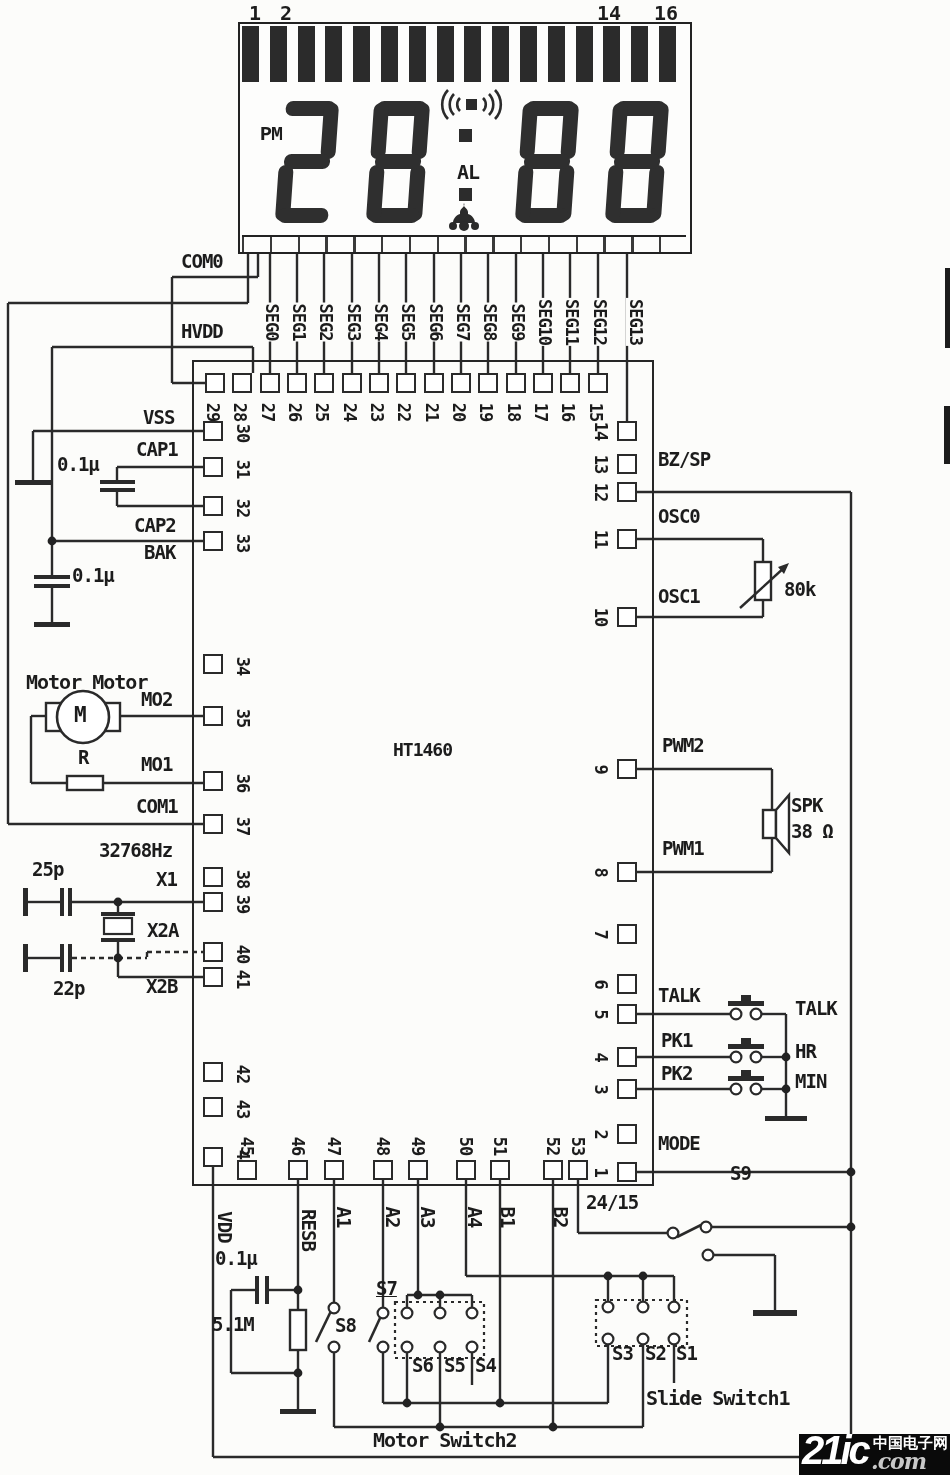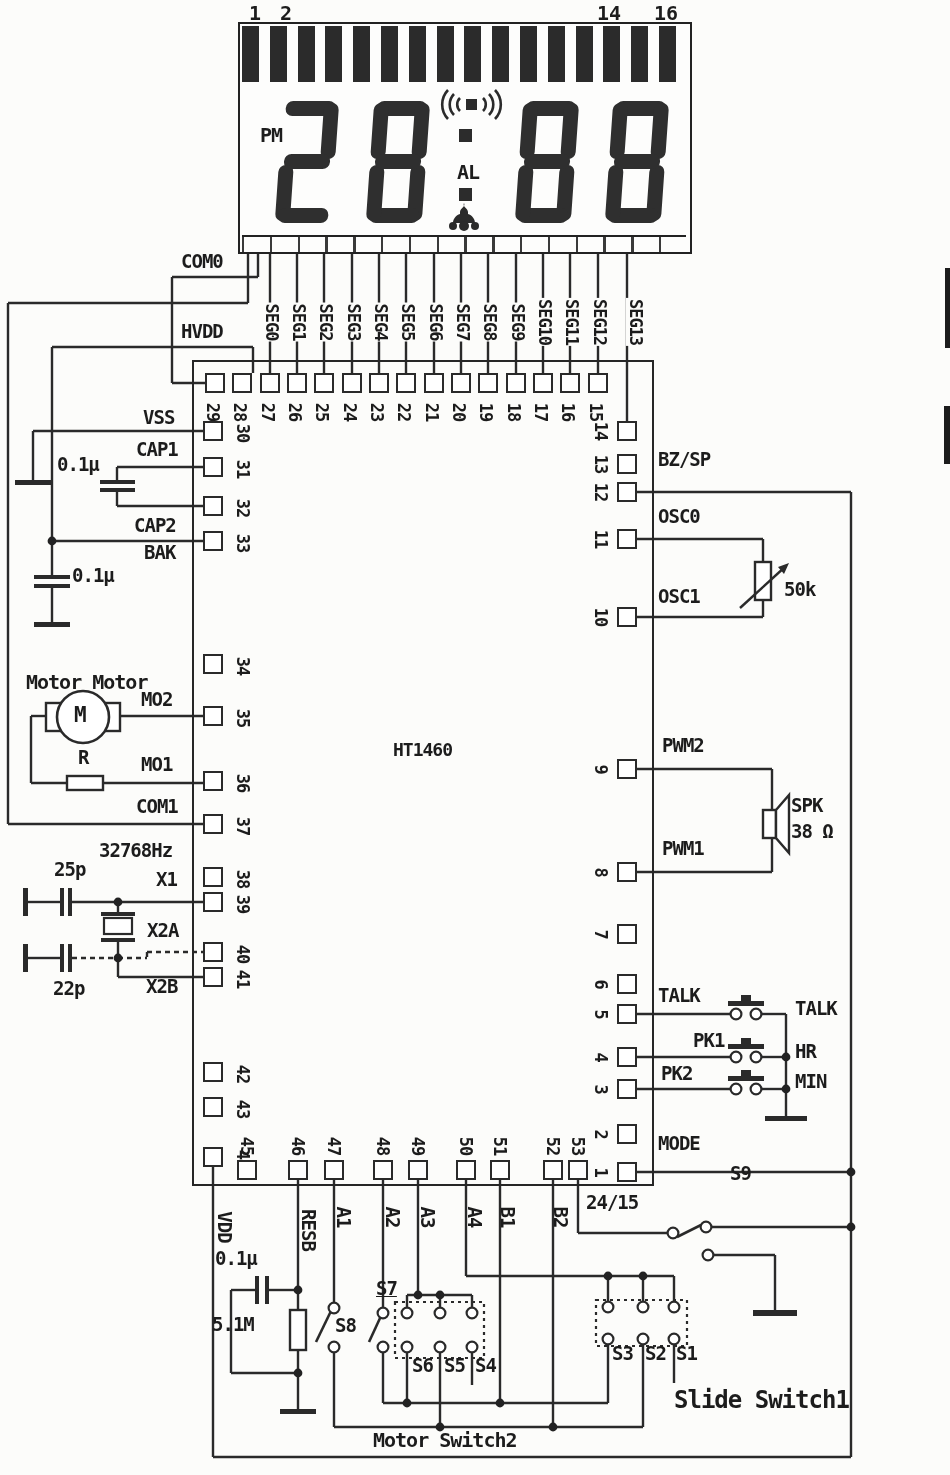--- a/index.html
+++ b/index.html
@@ -14,21 +14,21 @@
   .pin-num{position:absolute;font-weight:bold;font-size:17px;letter-spacing:-1px;color:#1c1c1c;
            transform:translate(-50%,-50%) rotate(90deg);white-space:nowrap;}
   #chip{position:absolute;left:192px;top:360px;width:458px;height:822px;border:2.6px solid #262626;}
   
   #lcd{position:absolute;left:238px;top:22px;width:450px;height:228px;border:2.6px solid #222;background:#fdfdfc;}
   #lcd-pads{position:absolute;left:2px;top:2px;width:444px;height:56px;
             background:repeating-linear-gradient(90deg,#2b2b2b 0 17px,#fdfdfc 17px 27.8px);}
   #lcd-teeth{position:absolute;left:2px;bottom:0;width:444px;height:15px;border-top:2.4px solid #222;
              background:repeating-linear-gradient(90deg,#3a3a3a 0 2.5px,transparent 2.5px 27.8px);}
   #pm,#al{position:absolute;font-weight:bold;font-size:20px;letter-spacing:-1px;}
-  #pm{left:20px;top:99px;}
+  #pm{left:20px;top:99px;font-family:Liberation Mono, monospace;}
   #al{left:217px;top:136px;}
   .colon-dot{position:absolute;width:13px;height:13px;background:#2c2c2c;}
   .digit{position:absolute;width:56px;height:122px;transform:skewX(-4deg);}
   .seg7{position:absolute;background:#2f2f2f;border-radius:7px;}
   .corner-ref{position:absolute;top:1px;font-weight:bold;font-size:20px;}
   
   #watermark{position:absolute;left:799px;top:1434px;width:151px;height:41px;background:#0a0a0a;overflow:hidden;}
   #wm-brand{position:absolute;left:3px;top:-6px;color:#fff;font-weight:bold;font-style:italic;font-size:40px;
             letter-spacing:-3px;font-family:"Liberation Sans",sans-serif;}
   #wm-domain{position:absolute;left:72px;top:14px;color:#c9c9c9;font-weight:bold;font-style:italic;font-size:22px;
@@ -317,53 +317,53 @@
       <div class="lbl" style="left: 57px; top: 455px;">0.1μ</div>
       <div class="lbl" style="left: 134px; top: 516px;">CAP2</div>
       <div class="lbl" style="left: 144px; top: 543px;">BAK</div>
       <div class="lbl" style="left: 72px; top: 566px;">0.1μ</div>
       <div class="lbl" style="font-size: 20px; left: 26px; top: 672px;">Motor Motor</div>
       <div class="lbl" style="left: 141px; top: 690px;">MO2</div>
       <div class="lbl" style="left: 78px; top: 748px;">R</div>
       <div class="lbl" style="left: 141px; top: 755px;">MO1</div>
       <div class="lbl" style="left: 136px; top: 797px;">COM1</div>
       <div class="lbl" style="left: 99px; top: 841px;">32768Hz</div>
-      <div class="lbl" style="left: 54px; top: 860px;">25p</div>
+      <div class="lbl" style="left: 32px; top: 860px;">25p</div>
       <div class="lbl" style="left: 156px; top: 870px;">X1</div>
       <div class="lbl" style="left: 147px; top: 921px;">X2A</div>
       <div class="lbl" style="left: 53px; top: 979px;">22p</div>
       <div class="lbl" style="left: 146px; top: 977px;">X2B</div>
       <div class="lbl" style="left: 658px; top: 450px;">BZ/SP</div>
       <div class="lbl" style="left: 658px; top: 507px;">OSC0</div>
       <div class="lbl" style="left: 658px; top: 587px;">OSC1</div>
-      <div class="lbl" style="left: 784px; top: 580px;">50k</div>
+      <div class="lbl" style="left: 784px; top: 580px;">80k</div>
       <div class="lbl" style="left: 662px; top: 736px;">PWM2</div>
       <div class="lbl" style="left: 791px; top: 796px;">SPK</div>
       <div class="lbl" style="left: 791px; top: 822px;">38 Ω</div>
       <div class="lbl" style="left: 662px; top: 839px;">PWM1</div>
       <div class="lbl" style="left: 658px; top: 986px;">TALK</div>
       <div class="lbl" style="left: 795px; top: 999px;">TALK</div>
-      <div class="lbl" style="left: 661px; top: 1031px; margin-left: 32px;">PK1</div>
+      <div class="lbl" style="left: 661px; top: 1031px;">PK1</div>
       <div class="lbl" style="left: 795px; top: 1042px;">HR</div>
       <div class="lbl" style="left: 661px; top: 1064px;">PK2</div>
       <div class="lbl" style="left: 795px; top: 1072px;">MIN</div>
       <div class="lbl" style="left: 658px; top: 1134px;">MODE</div>
       <div class="lbl" style="left: 586px; top: 1193px;">24/15</div>
       <div class="lbl" style="left: 730px; top: 1164px;">S9</div>
       <div class="lbl" style="left: 215px; top: 1249px;">0.1μ</div>
       <div class="lbl" style="left: 212px; top: 1315px;">5.1M</div>
       <div class="lbl" style="left: 335px; top: 1316px;">S8</div>
       <div class="lbl" style="left: 376px; top: 1279px; text-decoration: underline;">S7</div>
       <div class="lbl" style="left: 412px; top: 1356px;">S6</div>
       <div class="lbl" style="left: 444px; top: 1356px;">S5</div>
       <div class="lbl" style="left: 475px; top: 1356px;">S4</div>
       <div class="lbl" style="left: 612px; top: 1344px;">S3</div>
       <div class="lbl" style="left: 645px; top: 1344px;">S2</div>
       <div class="lbl" style="left: 676px; top: 1344px;">S1</div>
-      <div class="lbl" style="font-size: 24px; left: 646px; top: 1388px; margin-left: 28px;">Slide Switch1</div>
+      <div class="lbl" style="font-size: 20px; left: 646px; top: 1388px;">Slide Switch1</div>
       <div class="lbl" style="font-size: 20px; left: 373px; top: 1430px;">Motor Switch2</div>
       <div class="lbl" style="font-size: 18px; left: 393px; top: 741px;">HT1460</div>
       <div class="lbl" style="font-size: 21px; left: 74px; top: 704px;">M</div>
       <div class="lbl rot" style="left: 224px; top: 1227px;">VDD</div>
       <div class="lbl rot" style="left: 308px; top: 1230px;">RESB</div>
       <div class="lbl rot" style="left: 343px; top: 1217px;">A1</div>
       <div class="lbl rot" style="left: 392px; top: 1217px;">A2</div>
       <div class="lbl rot" style="left: 427px; top: 1217px;">A3</div>
       <div class="lbl rot" style="left: 474px; top: 1217px;">A4</div>
       <div class="lbl rot" style="left: 507px; top: 1217px;">B1</div>
@@ -485,17 +485,22 @@
       <div class="pin-box" style="left: 456px; top: 1160px;"></div>
       <div class="pin-num" style="left: 466px; top: 1146px;">50</div>
       <div class="pin-box" style="left: 490px; top: 1160px;"></div>
       <div class="pin-num" style="left: 500px; top: 1146px;">51</div>
       <div class="pin-box" style="left: 543px; top: 1160px;"></div>
       <div class="pin-num" style="left: 553px; top: 1146px;">52</div>
       <div class="pin-box" style="left: 568px; top: 1160px;"></div>
       <div class="pin-num" style="left: 578px; top: 1146px;">53</div>
     </div>
 
+  <div id="watermark">
+    <span id="wm-brand">21ic</span>
+    <span id="wm-domain">.com</span>
+    <span id="wm-cn">中国电子网</span>
+  </div>
 <div class="corner-ref" style="left: 249px;">1</div>
     <div class="corner-ref" style="left: 280px;">2</div>
     <div class="corner-ref" style="left: 597px;">14</div>
     <div class="corner-ref" style="left: 654px;">16</div>
   </div>
 
 </body></html>

